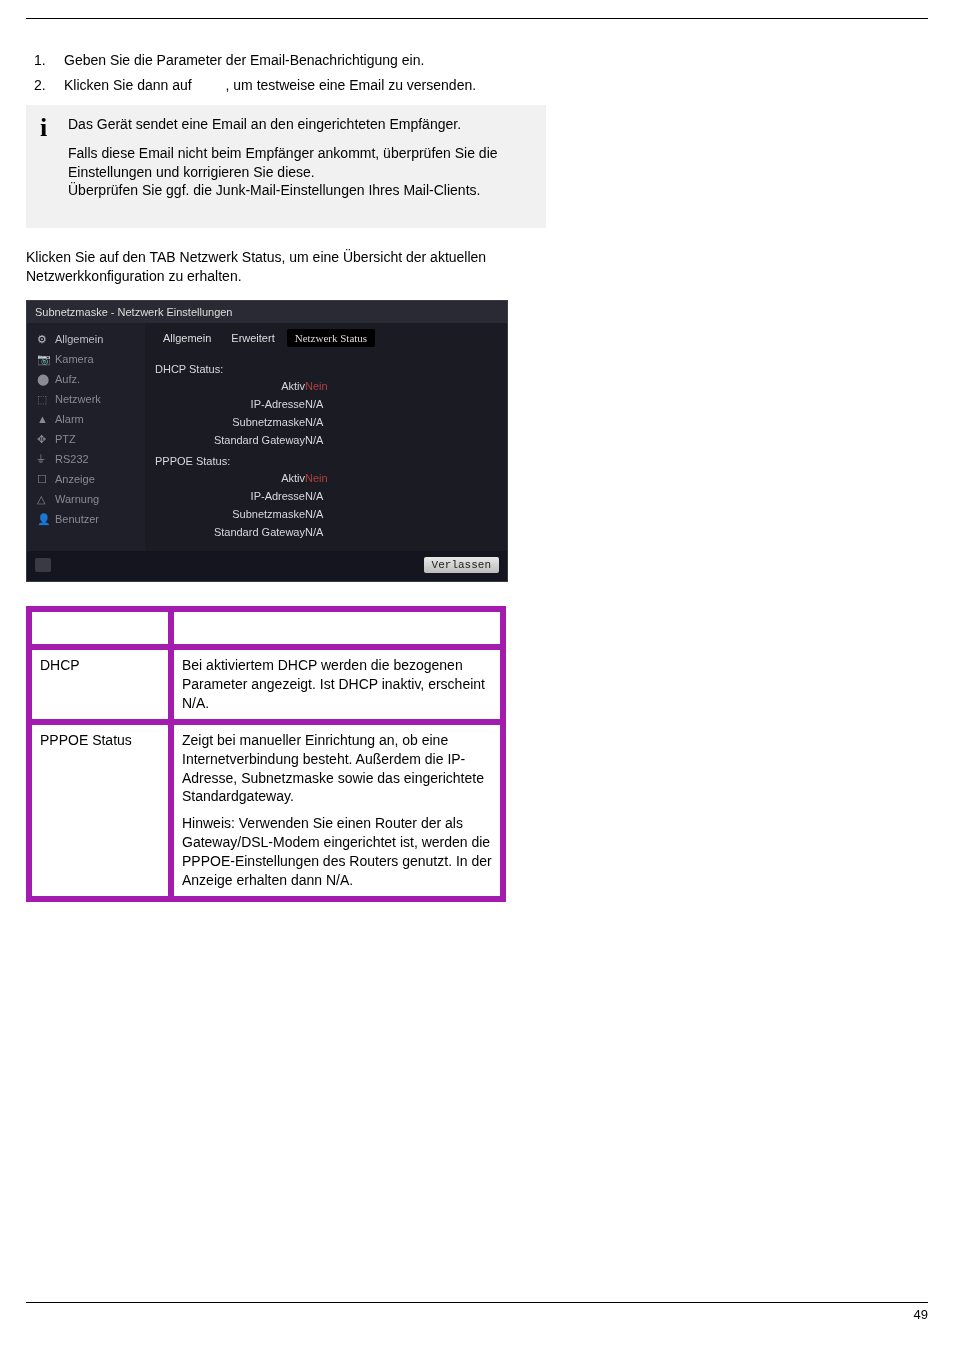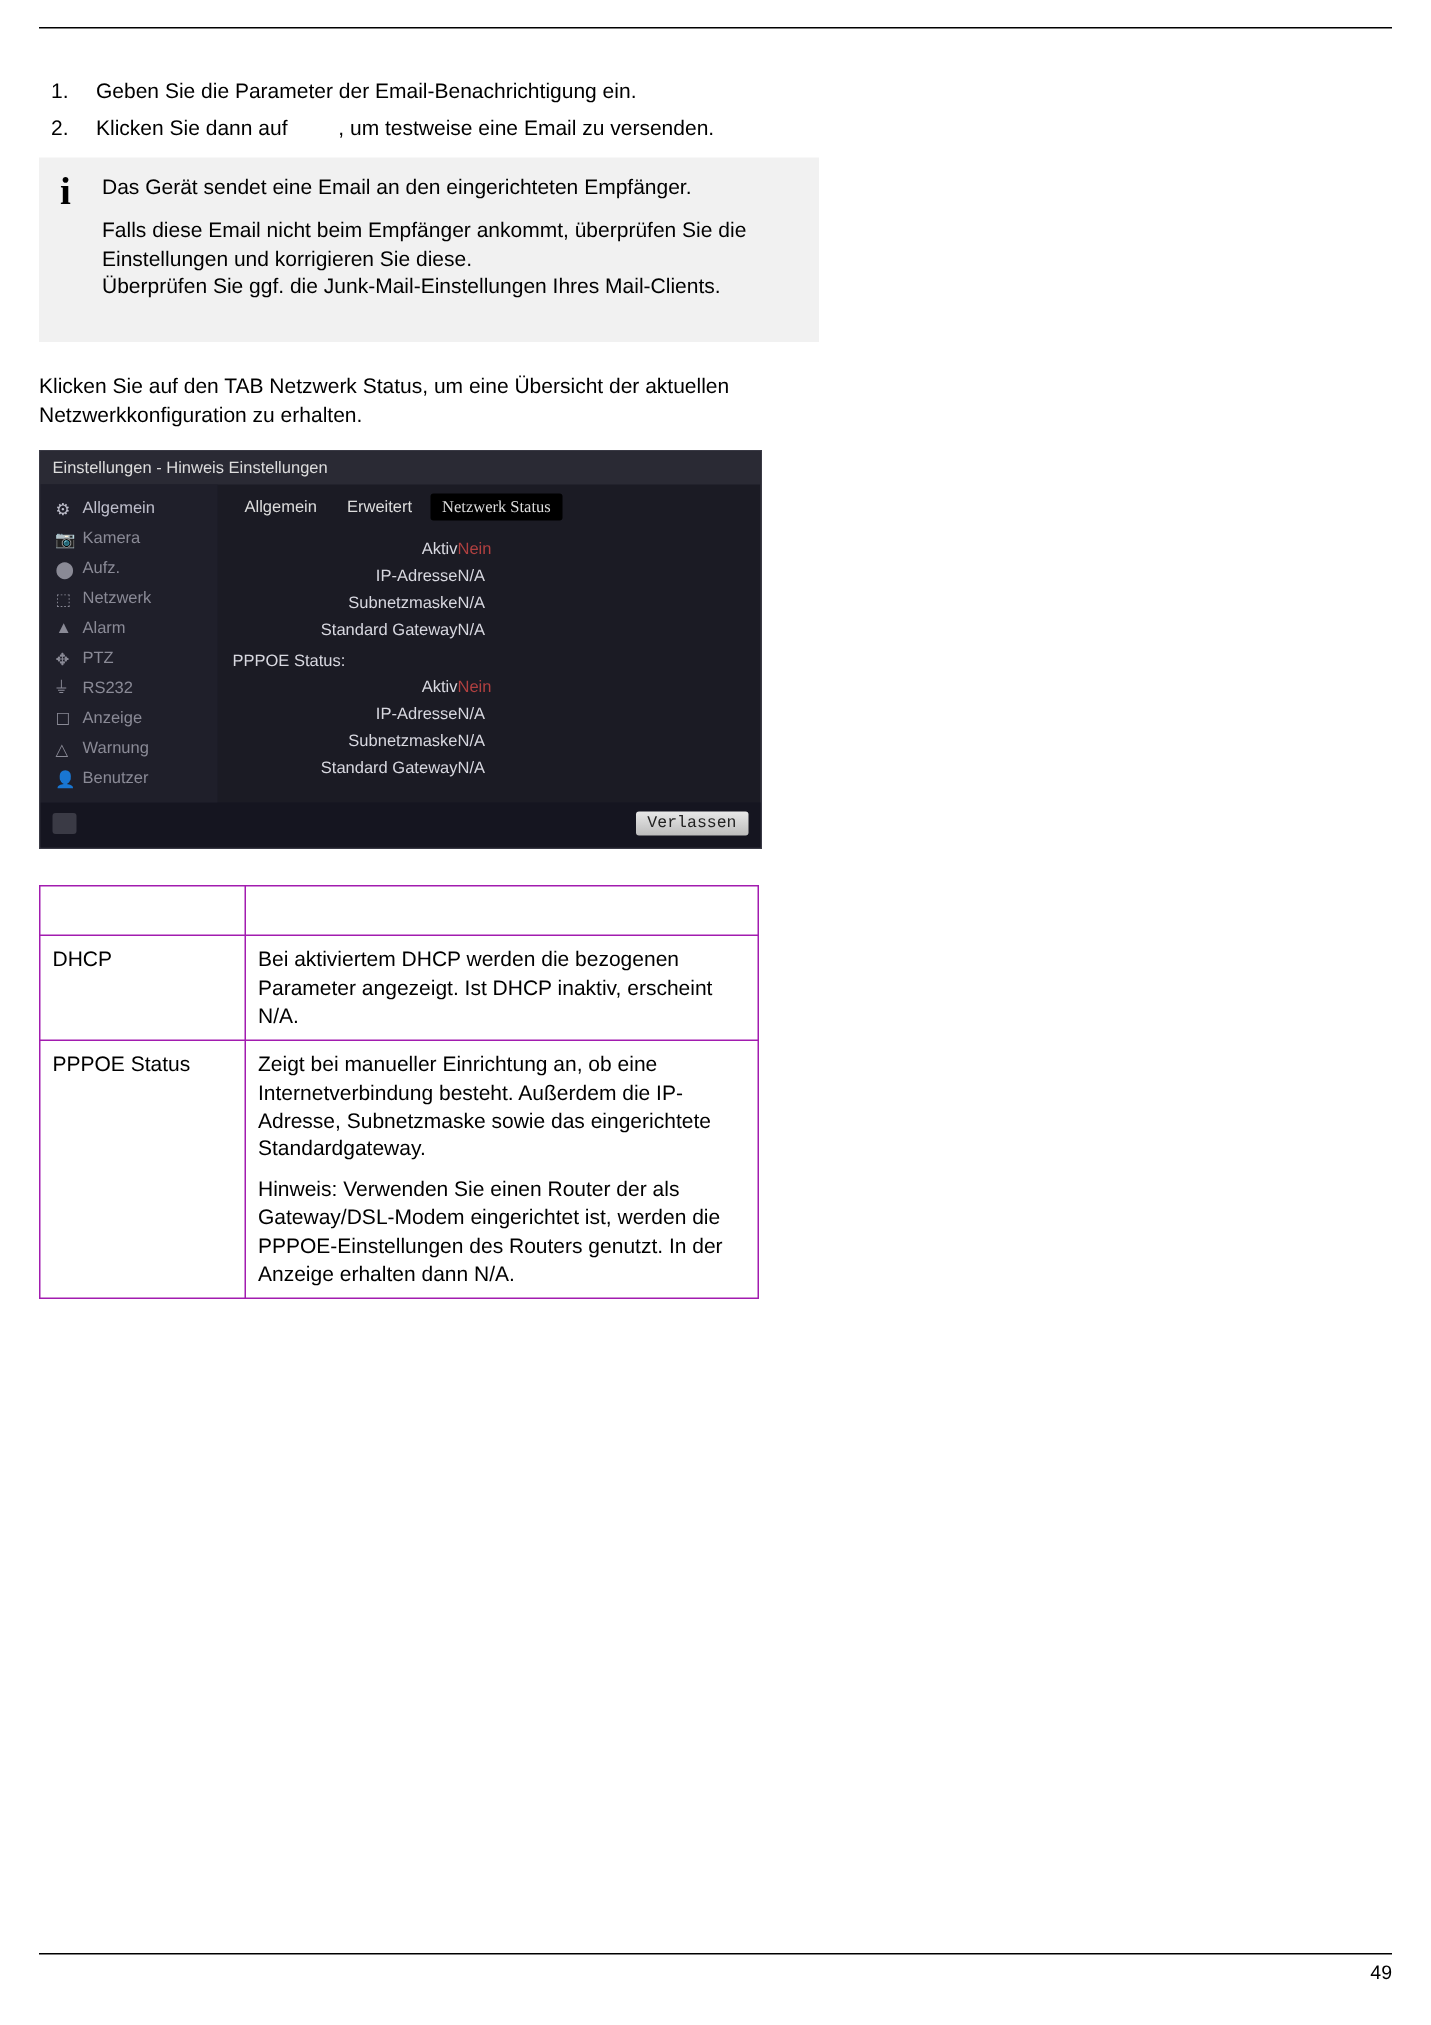--- a/index.html
+++ b/index.html
@@ -33,21 +33,21 @@
   .kv .k { width:150px; color:#d8d8e0; font-size:11px;text-align:right; }
   .kv .v { color:#d8d8e0; font-size:11px; }
   .kv .v.red { color:#b04040; }
   .section-head { color:#d8d8e0; padding:6px 0 2px 0; font-size:11px; }
   .shot-foot { display:flex; justify-content:space-between; align-items:center; padding:6px 8px 8px 8px; background:#151520;font-family:Liberation Mono, monospace; }
   .foot-ico { width:16px; height:14px; background:#3a3a45; border-radius:2px; }
   .btn-ver { background:linear-gradient(#e8e8e8,#bcbcbc); color:#222; font-size:11px; padding:2px 8px; border-radius:2px; }
 
   
   table.def { border-collapse:collapse; width:480px; font-size:14px; }
-  table.def td { border:1px solid #a21caf; padding:6px 8px; vertical-align:top; line-height:1.35; }
+  table.def td { border:6px solid #a21caf; padding:6px 8px; vertical-align:top; line-height:1.35; }
   table.def tr.headrow td { height:20px; }
   .col1 { width:120px; }
 
   .footer { position:absolute; left:26px; right:26px; bottom:28px; }
   .frule { border-top:1px solid #000; }
   .pgnum { text-align:right; font-size:13px; padding-top:4px; }
 </style>
 </head>
 <body>
 
@@ -75,21 +75,21 @@
           <p>Das Gerät sendet eine Email an den eingerichteten Empfänger.</p>
           <p style="margin-bottom:0;">Falls diese Email nicht beim Empfänger ankommt, überprüfen Sie die Einstellungen und korrigieren Sie diese.</p>
           <p style="margin-bottom:14px;">Überprüfen Sie ggf. die Junk-Mail-Einstellungen Ihres Mail-Clients.</p>
         </div>
       </div>
     </div>
 
     <p class="para">Klicken Sie auf den TAB Netzwerk Status, um eine Übersicht der aktuellen Netzwerkkonfiguration zu erhalten.</p>
 
     <div class="shot">
-      <div class="shot-title">Einstellungen - Hinweis Einstellungen</div>
+      <div class="shot-title">Subnetzmaske - Netzwerk Einstellungen</div>
       <div class="shot-body">
         <div class="sidebar">
           <div class="sb-item active">
               <span class="sb-ico">⚙</span>
               <span>Allgemein</span>
             </div>
           <div class="sb-item">
               <span class="sb-ico">📷</span>
               <span>Kamera</span>
             </div>
@@ -125,20 +125,21 @@
               <span class="sb-ico">👤</span>
               <span>Benutzer</span>
             </div>
         </div>
         <div class="main">
           <div class="tabs">
             <div class="tab">Allgemein</div>
             <div class="tab">Erweitert</div>
             <div class="tab active">Netzwerk Status</div>
           </div>
+          <div class="section-head">DHCP Status:</div>
           <div class="kv">
               <div class="k">Aktiv</div>
               <div class="v red">Nein</div>
             </div>
           <div class="kv">
               <div class="k">IP-Adresse</div>
               <div class="v">N/A</div>
             </div>
           <div class="kv">
               <div class="k">Subnetzmaske</div>

